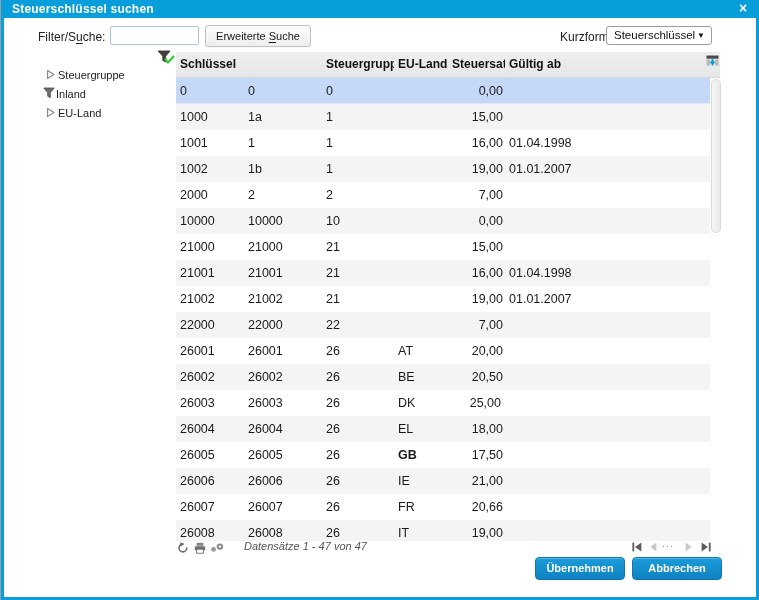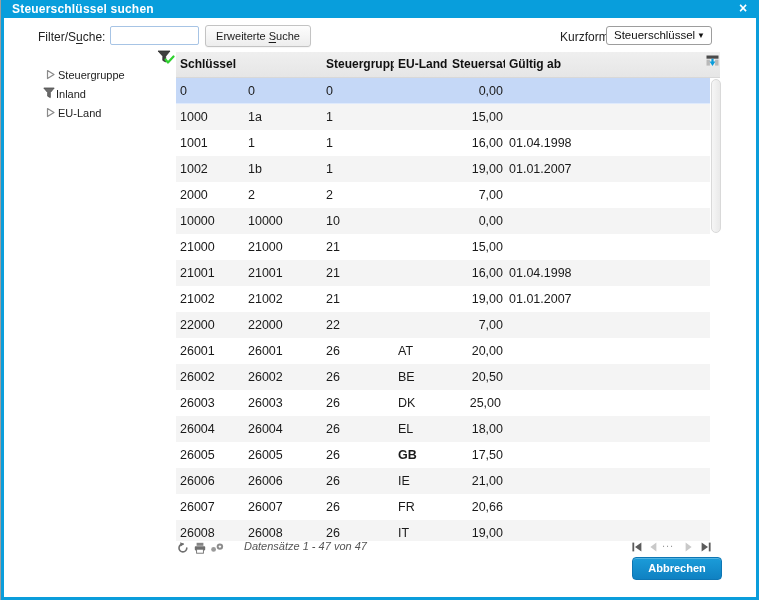--- a/index.html
+++ b/index.html
@@ -306,17 +306,18 @@
       </svg>
       <div class="pager-dots">...</div>
       <svg class="pager" style="left:680px; width:9px;" viewBox="0 0 9 12">
         <polygon points="1.6,1.6 1.6,10.4 7.6,6" fill="#c9c9c9"></polygon>
       </svg>
       <svg class="pager" style="left:696px; width:12px;" viewBox="0 0 12 12">
         <polygon points="1.6,1.6 1.6,10.4 8,6" fill="#5c5c5c"></polygon>
         <rect x="8.8" y="1.6" width="1.8" height="8.8" fill="#5c5c5c"></rect>
       </svg>
 
+      <button class="action-btn" style="left:531px;">Übernehmen</button>
       <button class="action-btn" style="left:628px;">Abbrechen</button>
 
     </div>
   </div>
 </div>
 
 </body></html>

